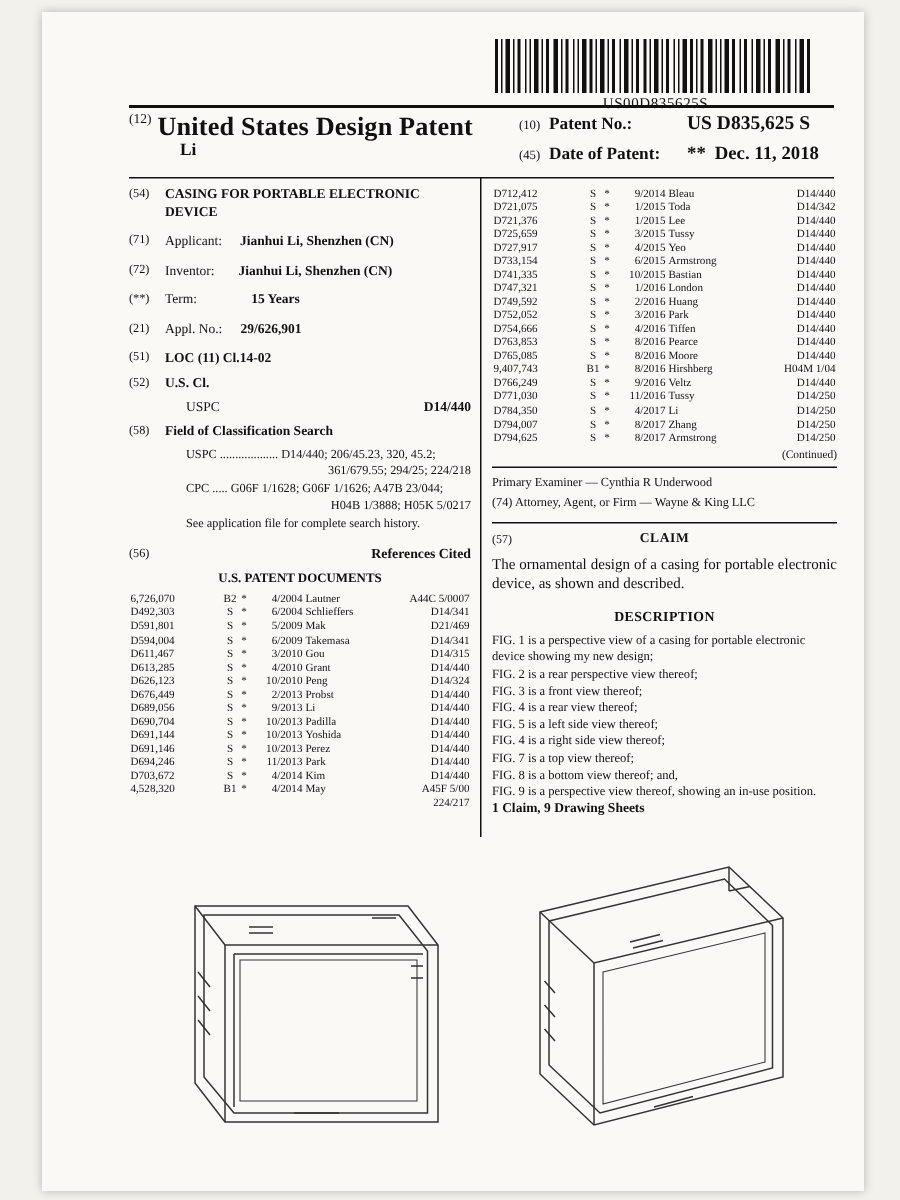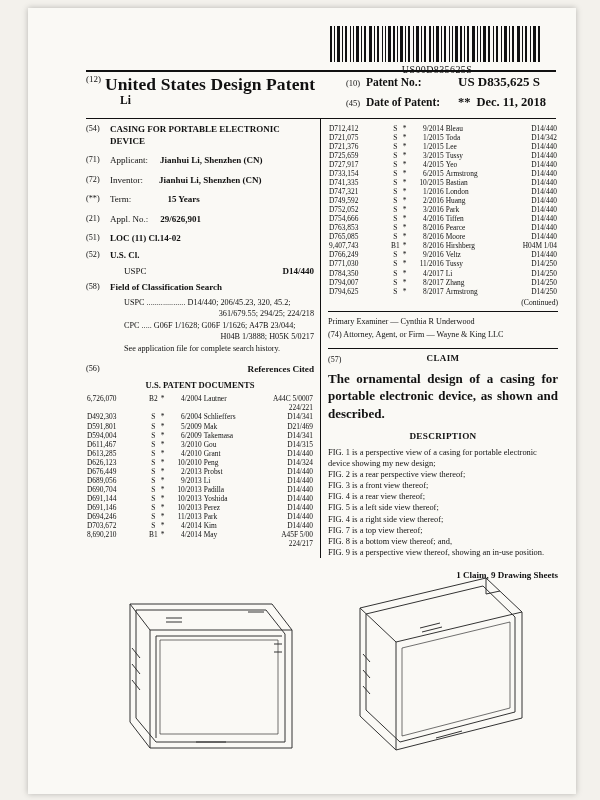--- a/index.html
+++ b/index.html
@@ -56,23 +56,23 @@
   table.refs td{padding:0 1px;vertical-align:top;white-space:nowrap;}
   td.pat{width:60px;}
   td.st{width:8px;text-align:center;}
   td.ast{width:6px;text-align:center;}
   td.dt{width:34px;text-align:right;padding-right:3px;}
   td.nm{width:62px;}
   td.cl{text-align:right;}
   .rightnum{text-align:right;}
 
   .claimhead{font-weight:bold;font-size:9.2px;text-align:center;margin:9px 0 4px;letter-spacing:.3px;}
-  .body-p{font-size:13px;line-height:1.33;text-align:justify;font-weight:bold;}
+  .body-p{font-size:10px;line-height:1.33;text-align:justify;}
   .desc-list{font-size:8.4px;line-height:1.33;}
-  .sheets{font-weight:bold;font-size:9px;text-align:right;margin-top:12px;}
+  .sheets{font-weight:bold;font-size:9px;text-align:left;}
 
   
   .figs{position:absolute;left:58px;top:560px;width:470px;height:220px;}
   .figbox{position:absolute;}
   .fig1{left:10px;top:10px;}
   .fig2{left:250px;top:0px;}
 </style>
 </head>
 <body>
 
@@ -241,28 +241,20 @@
         <tbody id="left-rows">
             <tr>
               <td class="pat">6,726,070</td>
               <td class="st">B2</td>
               <td class="ast">*</td>
               <td class="dt">4/2004</td>
               <td class="nm">Lautner</td>
               <td class="cl">A44C 5/0007</td>
             </tr>
             <tr>
-              <td class="pat"></td>
-              <td class="st"></td>
-              <td class="ast"></td>
-              <td class="dt"></td>
-              <td class="nm"></td>
-              <td class="cl">224/221</td>
-            </tr>
-            <tr>
               <td class="pat">D492,303</td>
               <td class="st">S</td>
               <td class="ast">*</td>
               <td class="dt">6/2004</td>
               <td class="nm">Schlieffers</td>
               <td class="cl">D14/341</td>
             </tr>
             <tr>
               <td class="pat">D591,801</td>
               <td class="st">S</td>
@@ -353,21 +345,21 @@
             </tr>
             <tr>
               <td class="pat">D703,672</td>
               <td class="st">S</td>
               <td class="ast">*</td>
               <td class="dt">4/2014</td>
               <td class="nm">Kim</td>
               <td class="cl">D14/440</td>
             </tr>
             <tr>
-              <td class="pat">8,690,210</td>
+              <td class="pat">4,528,320</td>
               <td class="st">B1</td>
               <td class="ast">*</td>
               <td class="dt">4/2014</td>
               <td class="nm">May</td>
               <td class="cl">A45F 5/00</td>
             </tr>
             <tr>
               <td class="pat"></td>
               <td class="st"></td>
               <td class="ast"></td>

